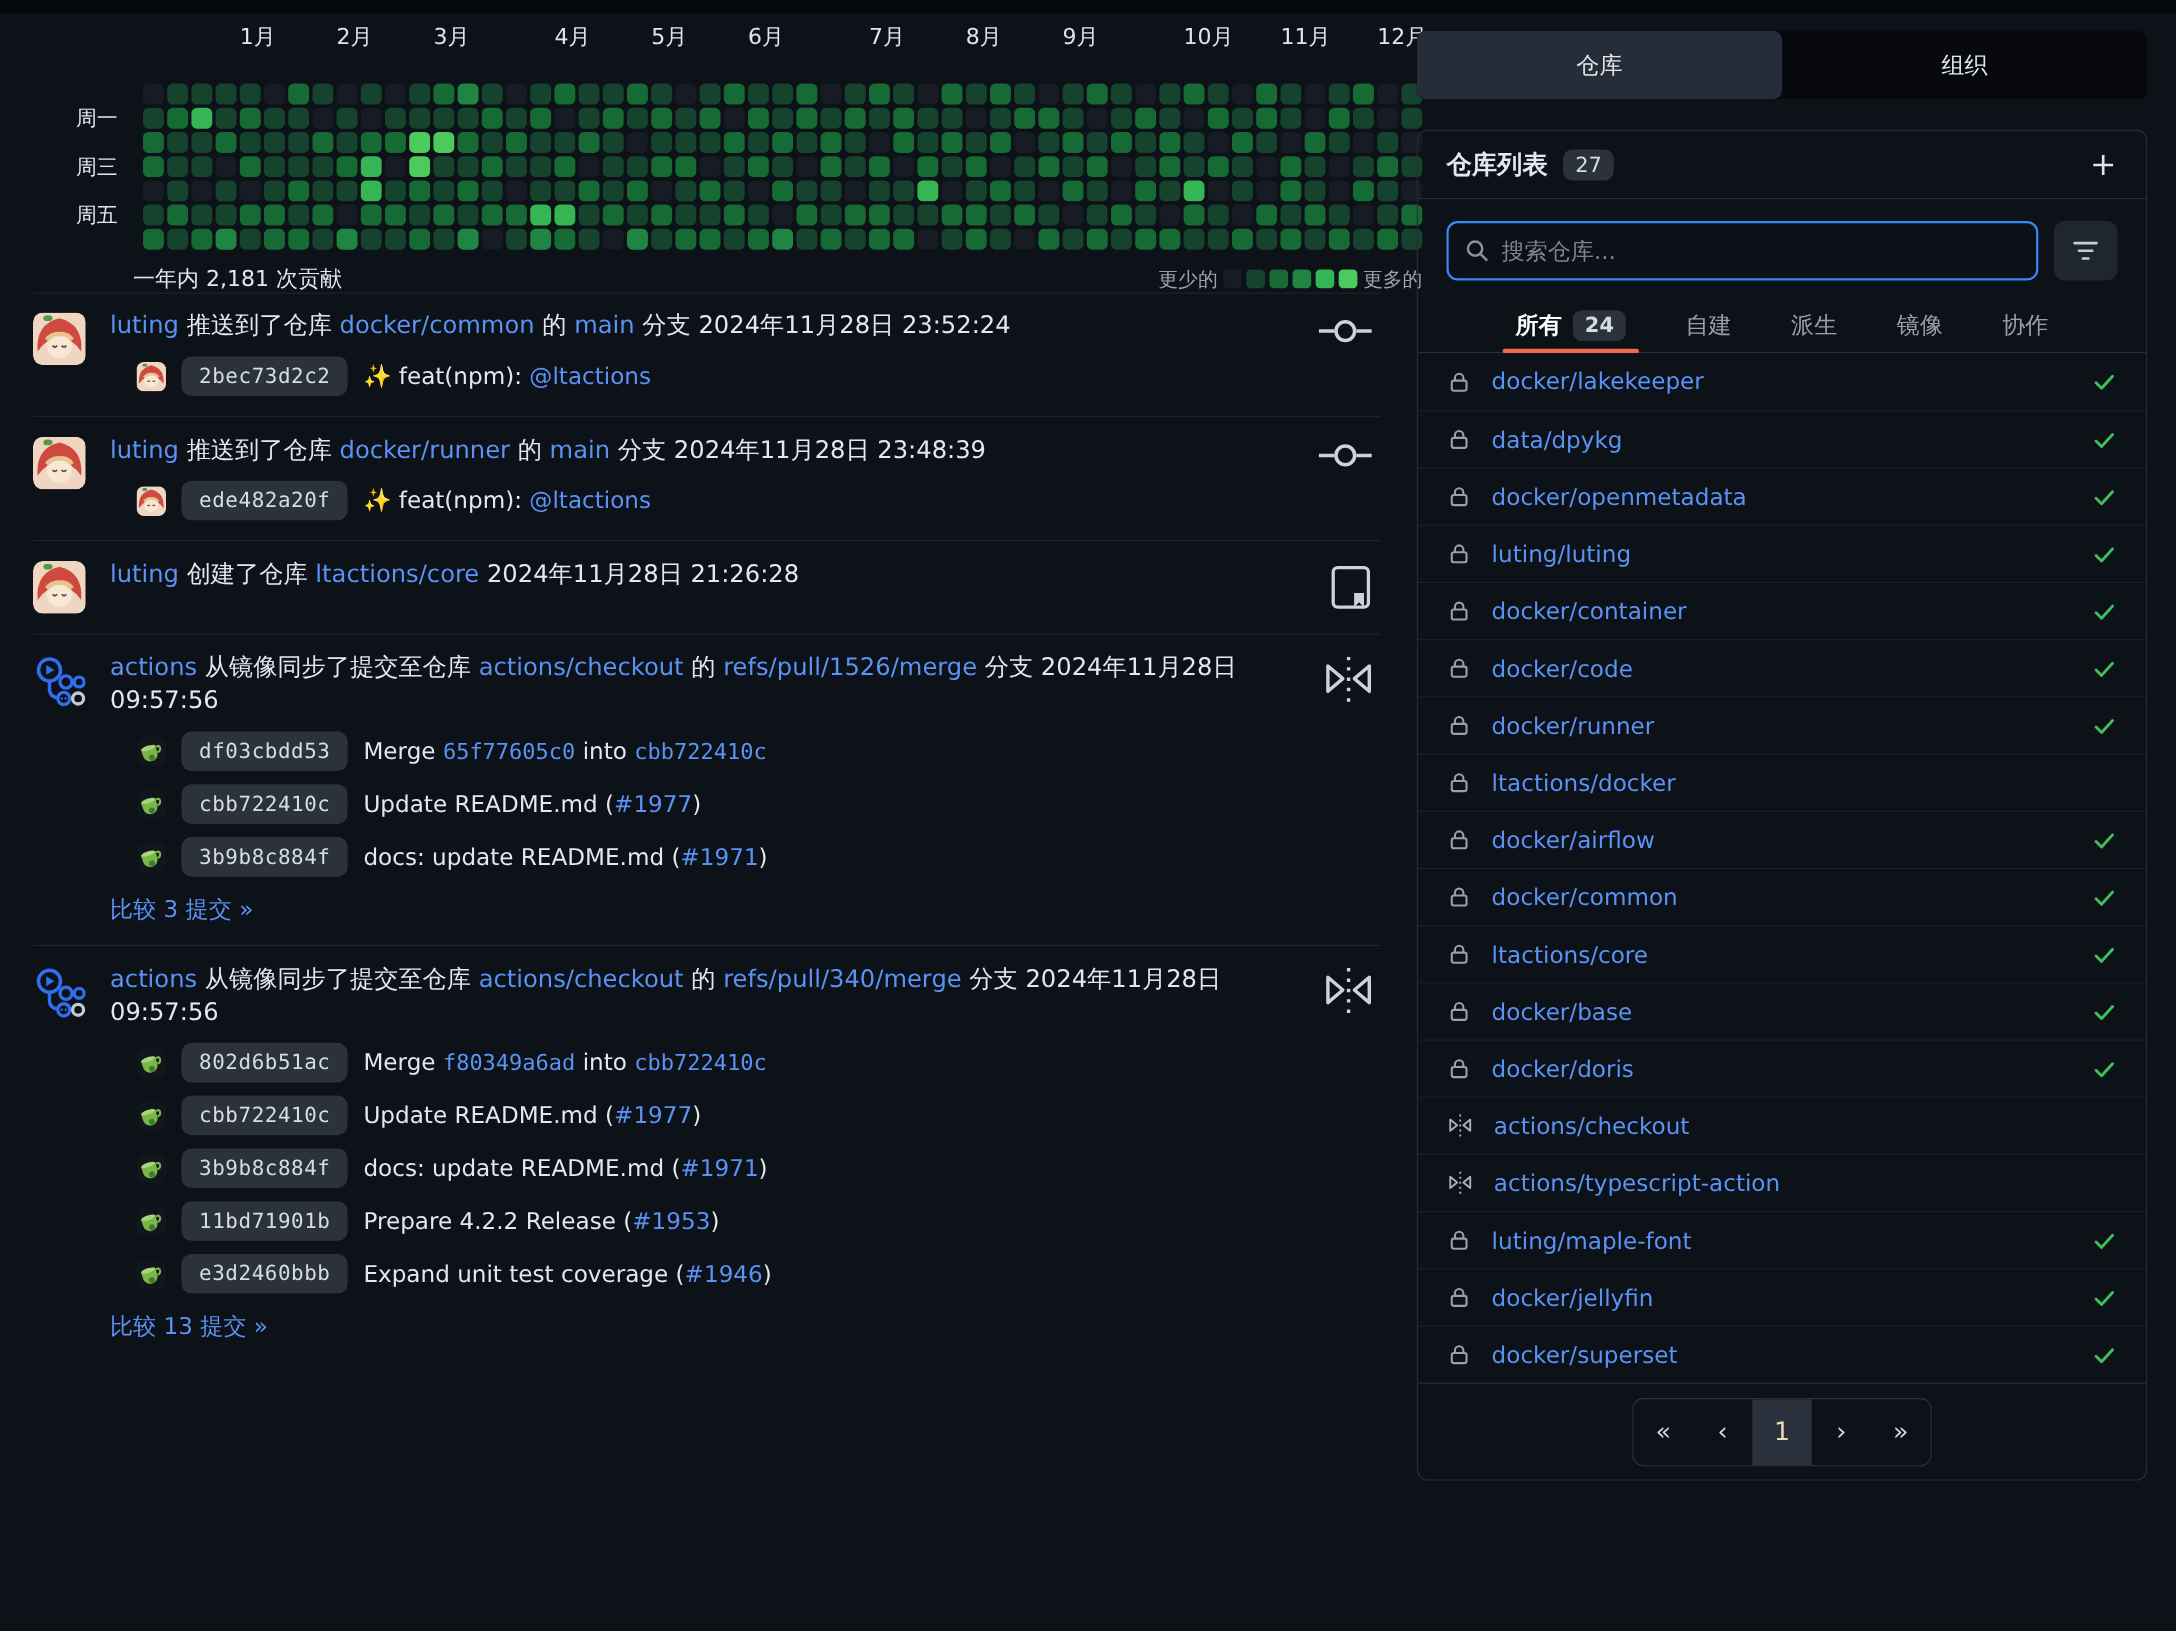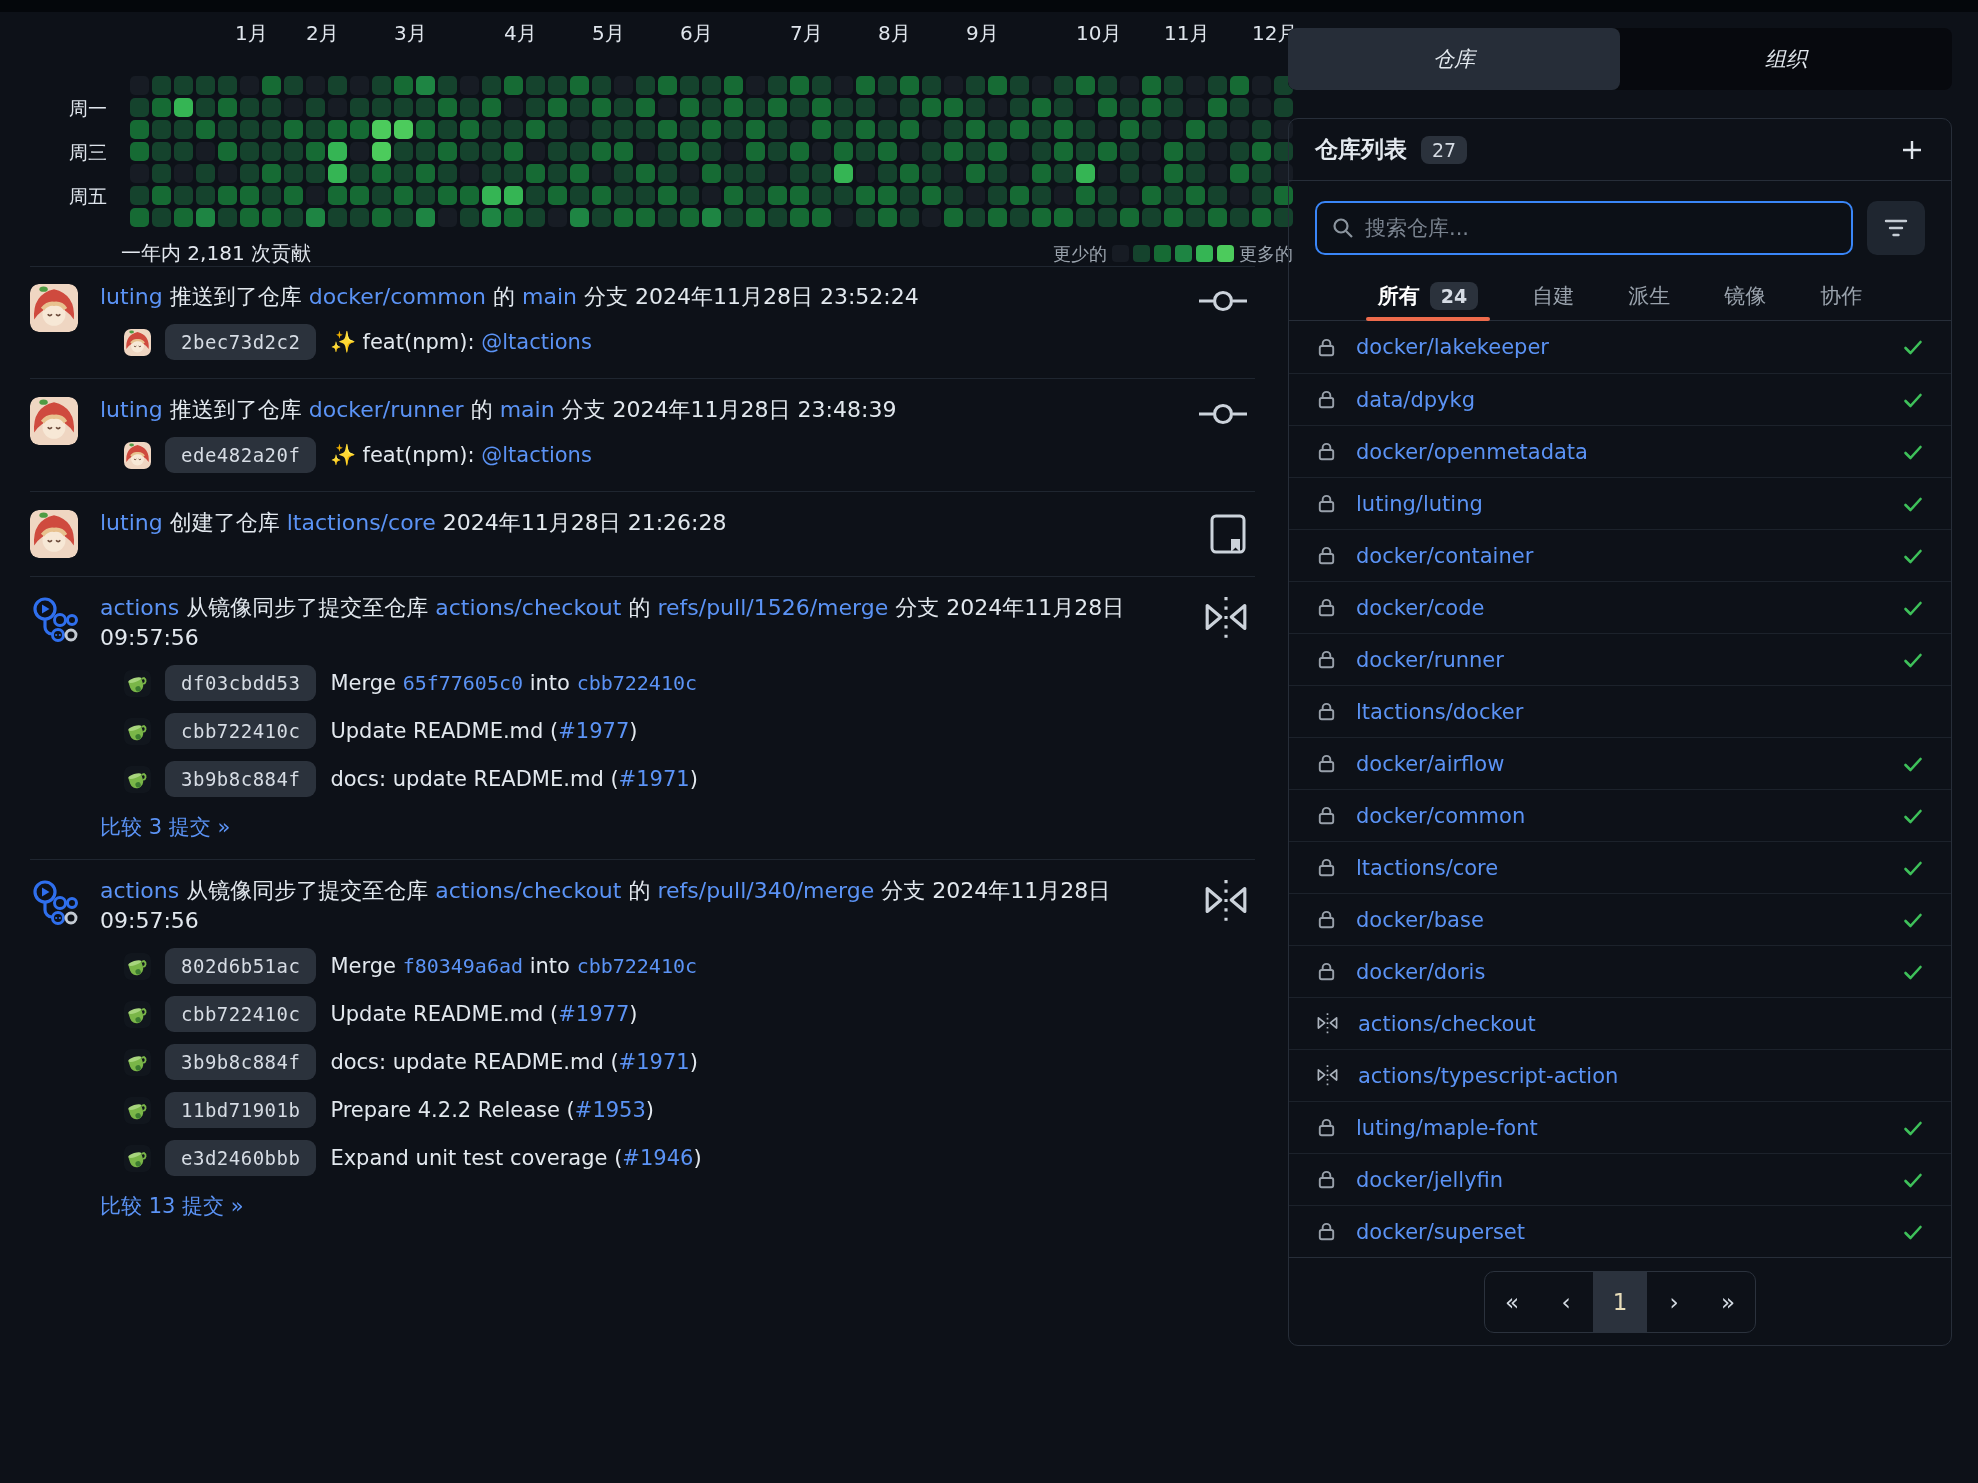--- a/index.html
+++ b/index.html
@@ -39,21 +39,21 @@
     padding:0 16px; font-size:19px; letter-spacing:0.5px; }
   .cmsg { font-size:21px; color:#e2e8ee; }
   .cmsg .hash { color:#5b93f5; font-family:"DejaVu Sans Mono", monospace; font-size:20px; }
   .sparkle { margin-right:6px; }
   .compare { display:inline-block; margin-top:16px; font-size:21px; color:#5b93f5; }
 
   
   #sidebar { position:absolute; left:1288px; top:28px; width:664px; }
   #side-tabs { display:flex; height:62px; background:#07090e; border-radius:8px; overflow:hidden; }
   .side-tab { flex:1; display:flex; align-items:center; justify-content:center;
-    font-size:21px; color:#e2e8ee; cursor:pointer;font-style:italic; }
+    font-size:21px; color:#e2e8ee; cursor:pointer; }
   .side-tab.active { background:#262d38; border-radius:8px; }
   #panel { margin-top:28px; border:1px solid #272e39; border-radius:10px; overflow:hidden; }
   #panel-header { height:62px; display:flex; align-items:center; gap:14px; padding:0 26px;
     border-bottom:1px solid #272e39; }
   #panel-title { font-size:23px; font-weight:bold; }
   .count-badge { background:#2b323c; color:#d6dce4; font-size:19px; border-radius:8px;
     padding:3px 11px; }
   #add-btn { margin-left:auto; cursor:pointer; display:flex; }
   #search-row { display:flex; gap:14px; padding:20px 26px 0 26px; }
   #search-box { flex:1; height:54px; border:2px solid #3a86f8; border-radius:10px; background:#0c1017;
@@ -82,21 +82,21 @@
     color:#d3dae2; font-size:23px; cursor:pointer; }
   .pcell.active { background:#2b323d; color:#e8ddba; }
 </style>
 </head>
 <body>
 
 <div id="top-strip"></div>
 
 <div id="heatmap">
   <div id="hm-months">
-      <span style="left: 88px; margin-left: 17px;">1月</span>
+      <span style="left: 88px;">1月</span>
       <span style="left: 176px;">2月</span>
       <span style="left: 264px;">3月</span>
       <span style="left: 374px;">4月</span>
       <span style="left: 462px;">5月</span>
       <span style="left: 550px;">6月</span>
       <span style="left: 660px;">7月</span>
       <span style="left: 748px;">8月</span>
       <span style="left: 836px;">9月</span>
       <span style="left: 946px;">10月</span>
       <span style="left: 1034px;">11月</span>

